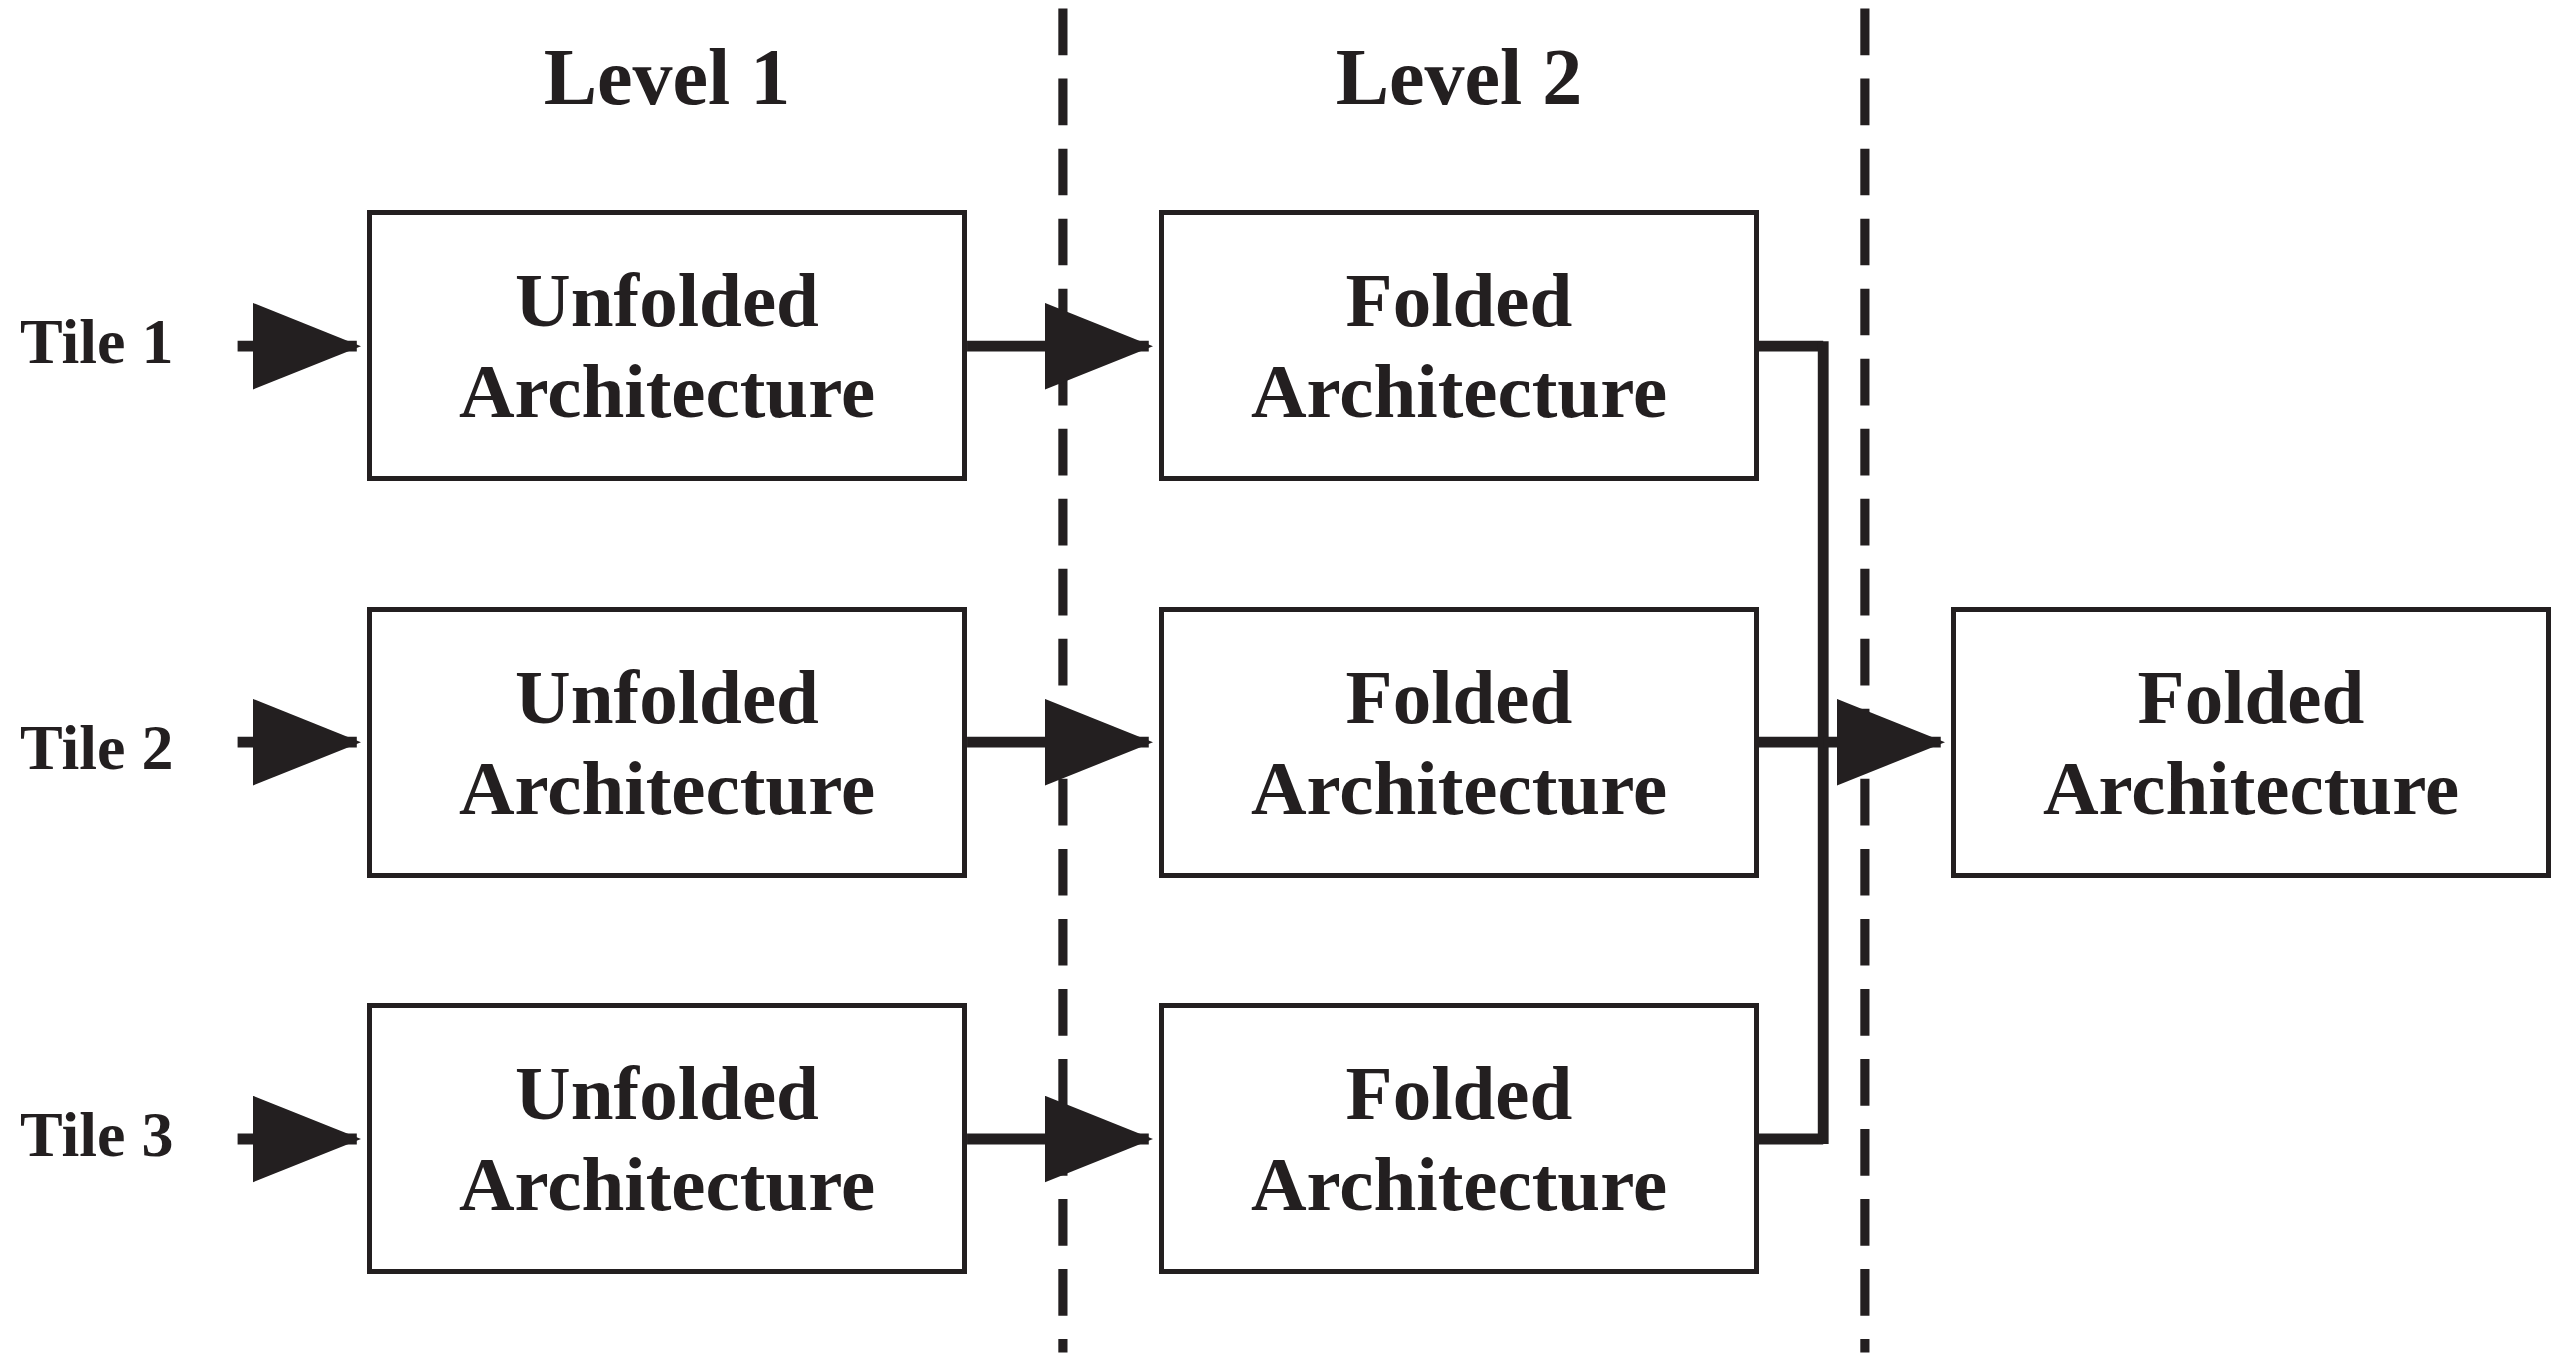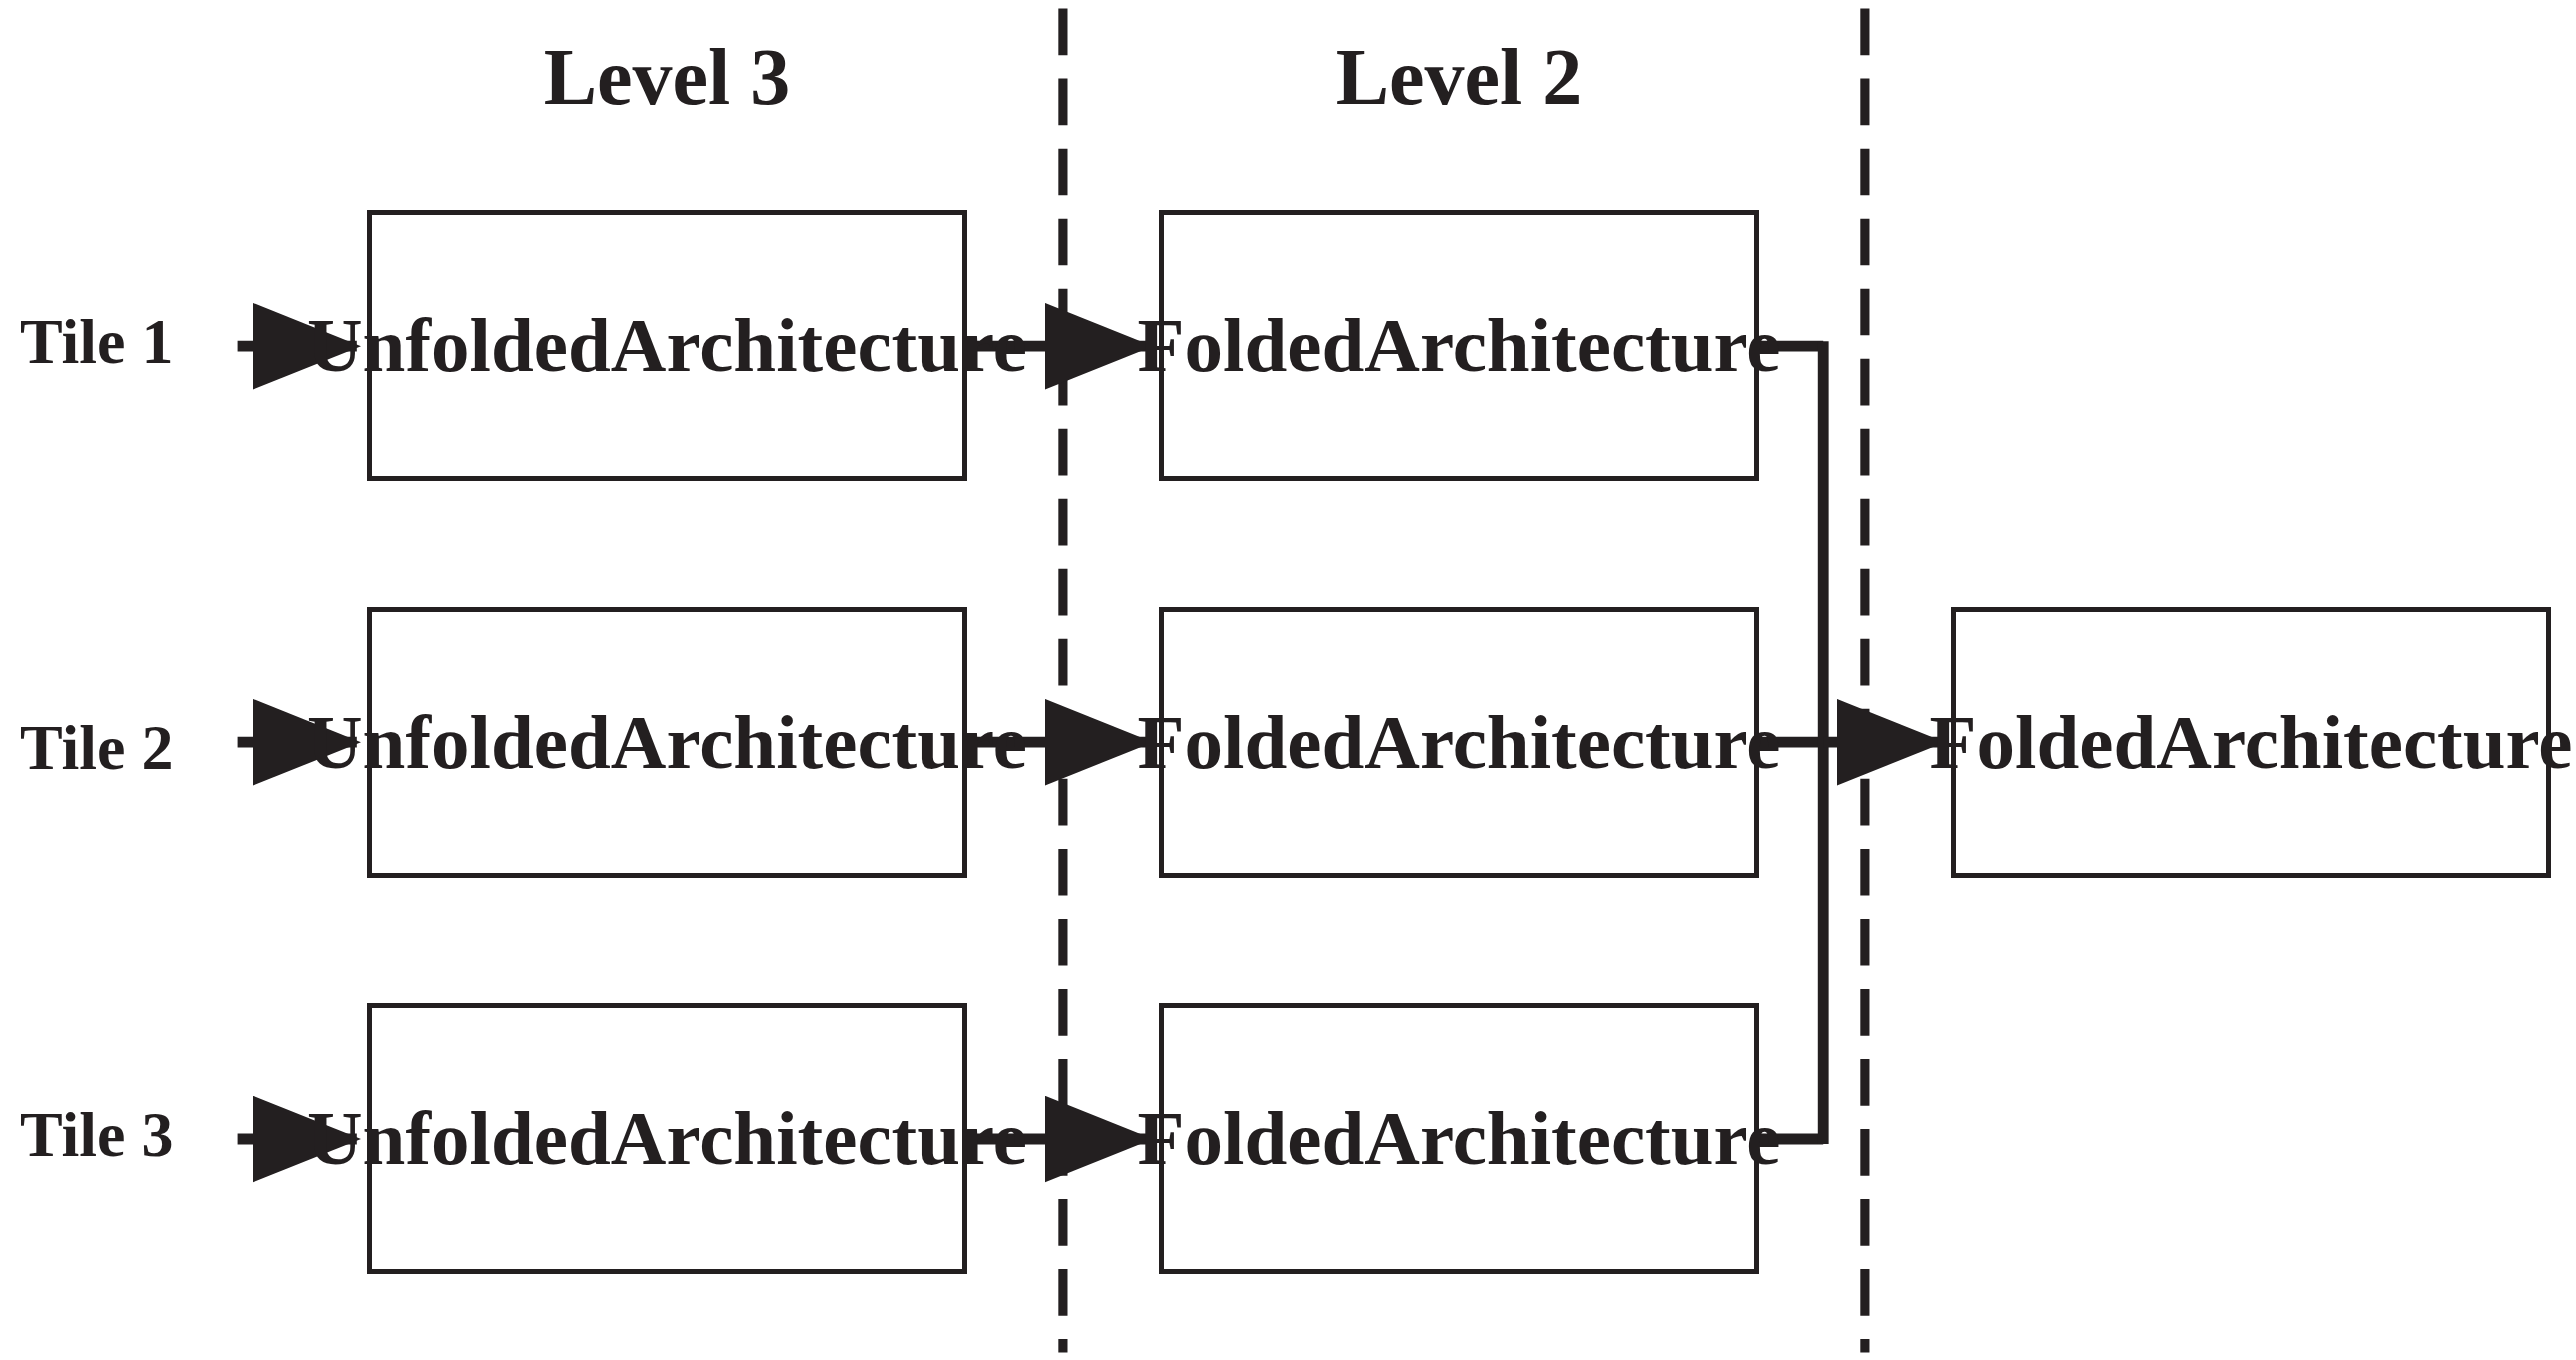--- a/index.html
+++ b/index.html
@@ -56,20 +56,21 @@
 
   
   .arch-box {
     position: absolute;
     width: 600px;
     height: 271px;
     box-sizing: border-box;
     border: 5.8px solid #231f20;
     background: #ffffff;
     display: flex;
+    flex-direction: column;
     align-items: center;
     justify-content: center;
   }
   .arch-box .line {
     font-size: 77px;
     font-weight: bold;
     line-height: 1.18;
     white-space: nowrap;
     color: #231f20;
     text-align: center;
@@ -115,21 +116,21 @@
       <line x1="2108" y1="415" x2="2187" y2="415" stroke="#231f20" stroke-width="13"></line>
       <line x1="2108" y1="890" x2="2187" y2="890" stroke="#231f20" stroke-width="13"></line>
       <line x1="2108" y1="1366" x2="2187" y2="1366" stroke="#231f20" stroke-width="13"></line>
 
       <line x1="2187" y1="409" x2="2187" y2="1372" stroke="#231f20" stroke-width="13"></line>
 
       <line x1="2187" y1="890" x2="2328" y2="890" stroke="#231f20" stroke-width="13" marker-end="url(#arrowhead)"></line>
     </g>
   </svg>
 
-  <div class="level-label" id="level1-label">Level 3</div>
+  <div class="level-label" id="level1-label">Level 1</div>
   <div class="level-label" id="level2-label">Level 2</div>
 
   <div class="tile-label" id="tile1-label">Tile 1</div>
   <div class="tile-label" id="tile2-label">Tile 2</div>
   <div class="tile-label" id="tile3-label">Tile 3</div>
 
   <div class="arch-box" id="box-l1-r1">
     <div class="line">Unfolded</div>
     <div class="line">Architecture</div>
   </div>

